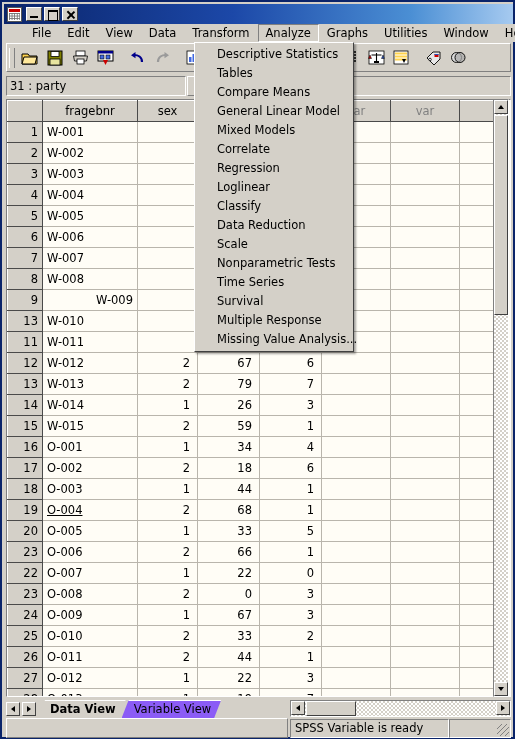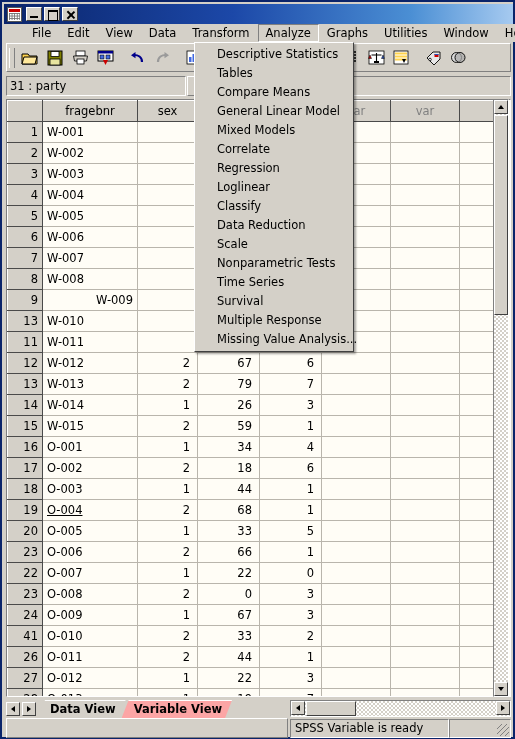--- a/index.html
+++ b/index.html
@@ -162,25 +162,24 @@
     position:absolute;left:4px;top:698px;width:282px;height:20px;
     display:flex;align-items:flex-start;
   }
   .tabnav{
     width:14px;height:14px;background:#d4d0c8;margin-top:2px;
     border:1px solid;border-color:#fff #404040 #404040 #fff;box-sizing:border-box;
     display:flex;align-items:center;justify-content:center;flex:none;
   }
   .tab{
     height:18px;line-height:17px;padding:0 10px 0 12px;font-size:11.5px;
-    background:#fca5a5;position:relative;margin-left:-4px;
+    background:#8b5cf6;position:relative;margin-left:-4px;
     border-top:1px solid #fff;
     clip-path:polygon(7px 0,100% 0,calc(100% - 7px) 100%,0 100%);
     box-sizing:border-box;
-    font-weight:bold;
   }
   .tab.active{font-weight:bold;background:#d4d0c8;}
   .tabfiller{
     position:absolute;left:4px;top:716px;width:282px;height:20px;
     background:#d4d0c8;border:1px solid;border-color:#fff #808080 #808080 #fff;
     box-sizing:border-box;
   }
   .hscrollwrap{
     position:absolute;left:288px;top:698px;width:221px;height:17px;
     background:#d4d0c8;
@@ -637,21 +636,21 @@
             <td class="rowhead">24</td>
             <td class="cell txt" style="width: 95px;">O-009</td>
             <td class="cell num" style="width: 60px;">1</td>
             <td class="cell num" style="width: 62px;">67</td>
             <td class="cell num" style="width: 62px;">3</td>
             <td class="cell num" style="width: 69px;"></td>
             <td class="cell num" style="width: 69px;"></td>
             <td class="cell" style="width: 40px;"></td>
           </tr>
           <tr>
-            <td class="rowhead">41</td>
+            <td class="rowhead">25</td>
             <td class="cell txt" style="width: 95px;">O-010</td>
             <td class="cell num" style="width: 60px;">2</td>
             <td class="cell num" style="width: 62px;">33</td>
             <td class="cell num" style="width: 62px;">2</td>
             <td class="cell num" style="width: 69px;"></td>
             <td class="cell num" style="width: 69px;"></td>
             <td class="cell" style="width: 40px;"></td>
           </tr>
           <tr>
             <td class="rowhead">26</td>

